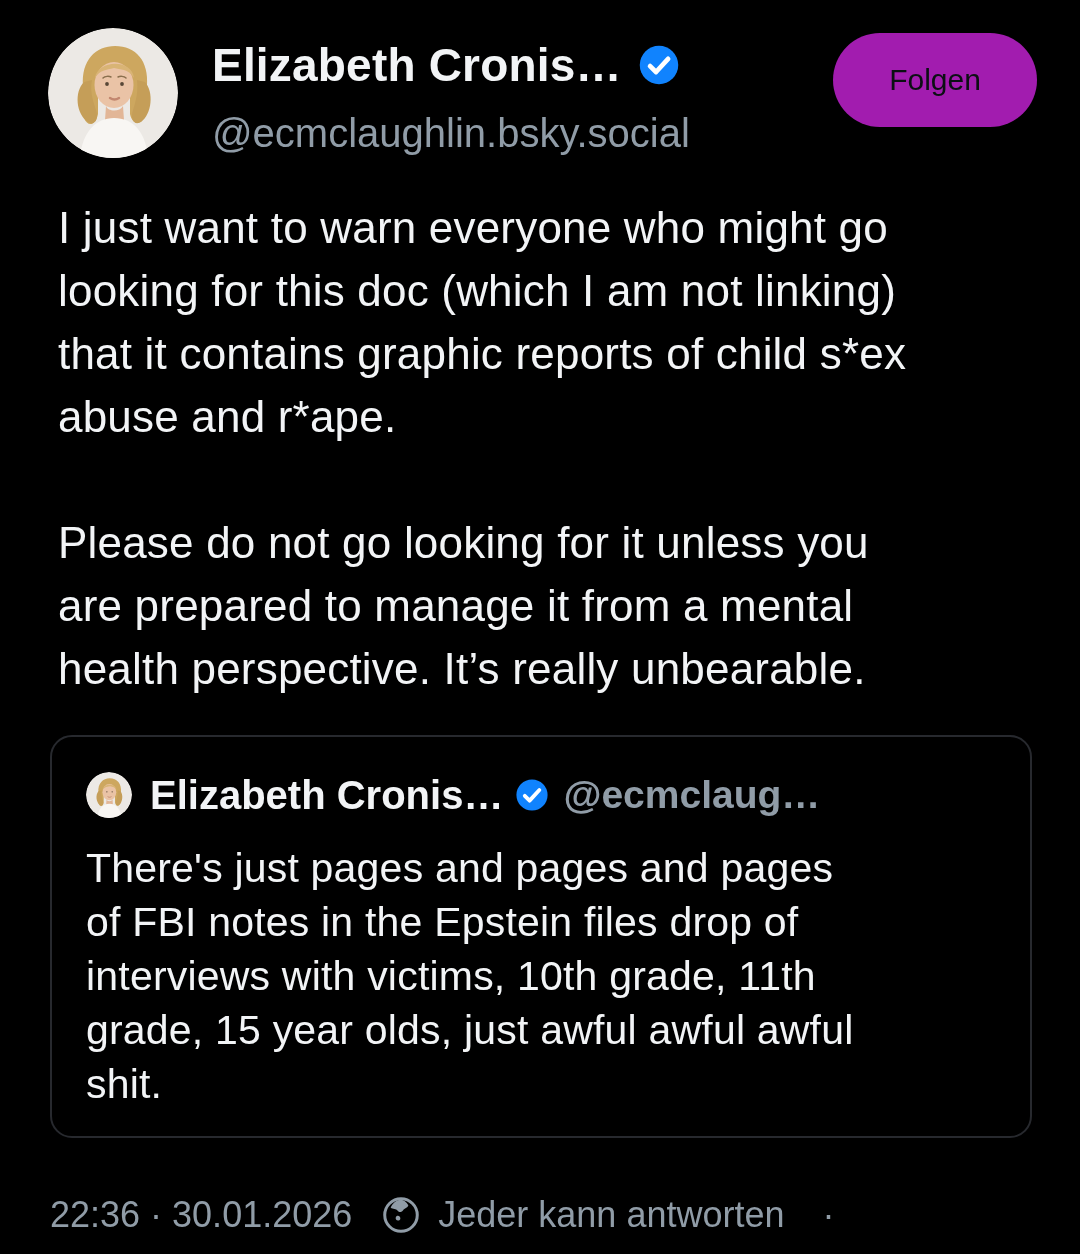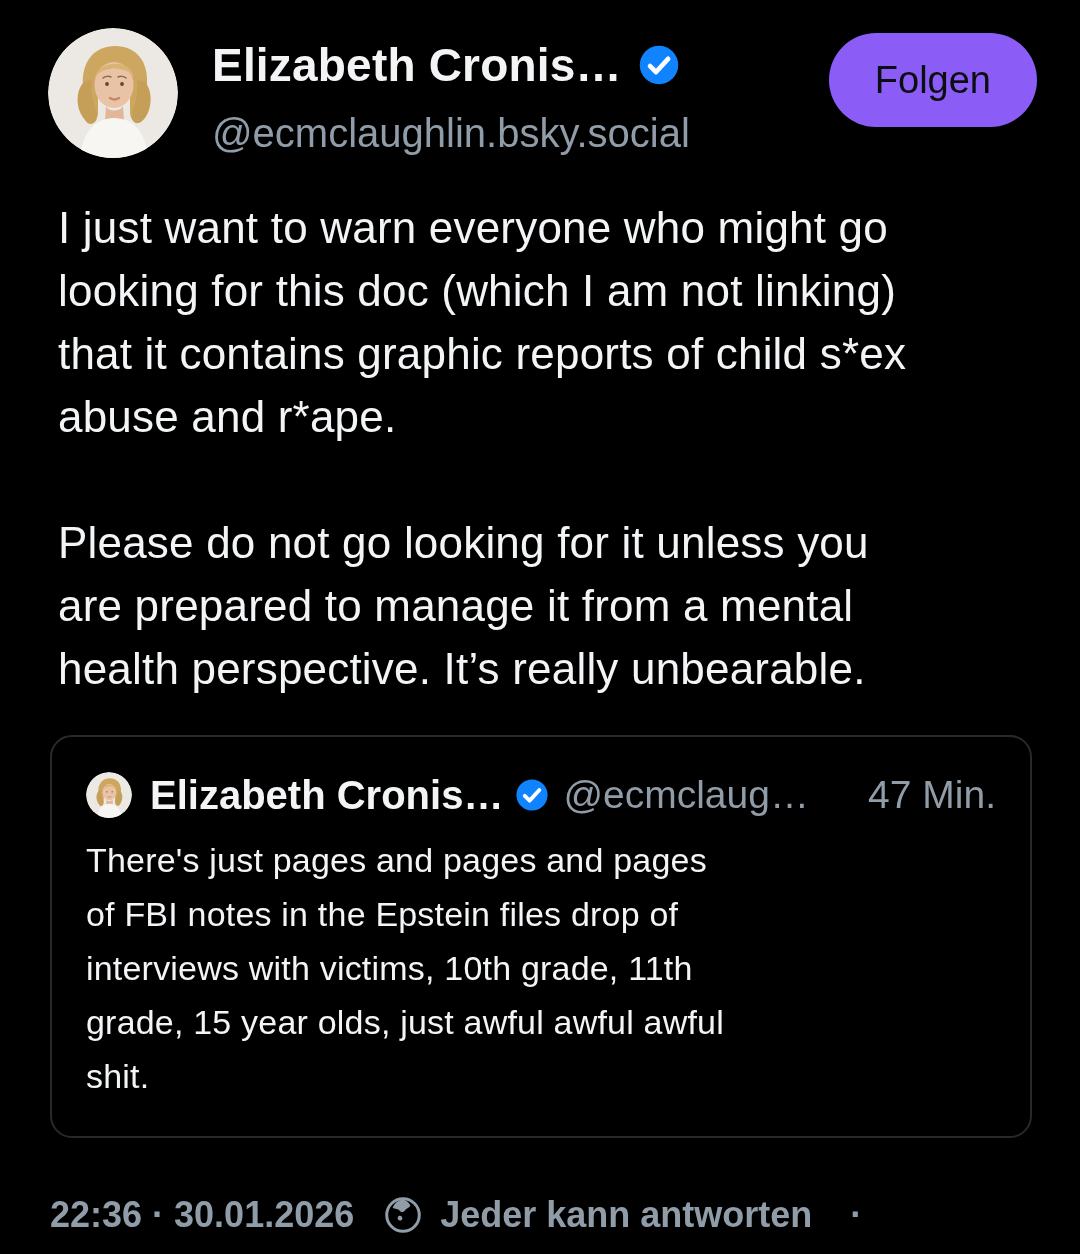--- a/index.html
+++ b/index.html
@@ -73,24 +73,24 @@
   .follow-button {
     position: absolute;
     top: 33px;
     right: 43px;
     height: 94px;
     min-width: 204px;
     padding: 0 46px;
     box-sizing: border-box;
     border: none;
     border-radius: 47px;
-    background: #8b5cf6;
+    background: #a21caf;
     color: #0b0f13;
     font-family: "Liberation Sans", sans-serif;
-    font-size: 38px;
+    font-size: 30px;
     font-weight: 500;
     display: flex;
     align-items: center;
     justify-content: center;
     cursor: pointer;
   }
 
   
   .post-body {
     position: absolute;
@@ -142,53 +142,53 @@
   .quote-badge {
     width: 34px;
     height: 34px;
     margin-left: 12px;
     flex: 0 0 auto;
   }
   .quote-badge svg { display: block; width: 100%; height: 100%; }
   .quote-handle {
     color: #909ca7;
     font-size: 39px;
-    font-weight: 400;
+    font-weight: 700;
     margin-left: 14px;
     white-space: nowrap;
   }
   .quote-time {
     color: #909ca7;
     font-size: 39px;
     font-weight: 400;
     margin-left: auto;
     white-space: nowrap;
   }
   .quote-body {
-    margin-top: 14px;
-    color: #f2f4f6;
-    font-size: 34px;
+    margin-top: 22px;
+    color: #f2f4f6;
+    font-size: 41px;
     font-weight: 400;
     line-height: 54px;
     letter-spacing: 0.2px;
     white-space: pre-line;
   }
 
   
   .footer-row {
     position: absolute;
     left: 50px;
     top: 1192px;
     width: 990px;
     height: 46px;
     display: flex;
     align-items: center;
     color: #909ca7;
     font-size: 36px;
-    font-weight: 700;
+    font-weight: 400;
   }
   .footer-timestamp { white-space: nowrap; }
   .globe-icon {
     width: 42px;
     height: 42px;
     margin-left: 28px;
     flex: 0 0 auto;
   }
   .globe-icon svg { display: block; width: 100%; height: 100%; }
   .footer-reply { margin-left: 16px; white-space: nowrap; }
@@ -259,21 +259,20 @@
         </svg>
       </span>
       <span class="quote-name">Elizabeth Cronis…</span>
       <span class="quote-badge">
         <svg viewBox="0 0 24 24" xmlns="http://www.w3.org/2000/svg">
           <circle cx="12" cy="12" r="11" fill="#1083fe"></circle>
           <path d="M6.9 12.6 L10.3 16 L17.2 8.5" stroke="#ffffff" stroke-width="2.7" fill="none" stroke-linecap="round" stroke-linejoin="round"></path>
         </svg>
       </span>
       <span class="quote-handle">@ecmclaug…</span>
-      <span class="quote-time">47 Min.</span>
     </div>
     <div class="quote-body">There's just pages and pages and pages
 of FBI notes in the Epstein files drop of
 interviews with victims, 10th grade, 11th
 grade, 15 year olds, just awful awful awful
 shit.</div>
   </div>
 
   <div class="footer-row">
     <span class="footer-timestamp">22:36 · 30.01.2026</span>

